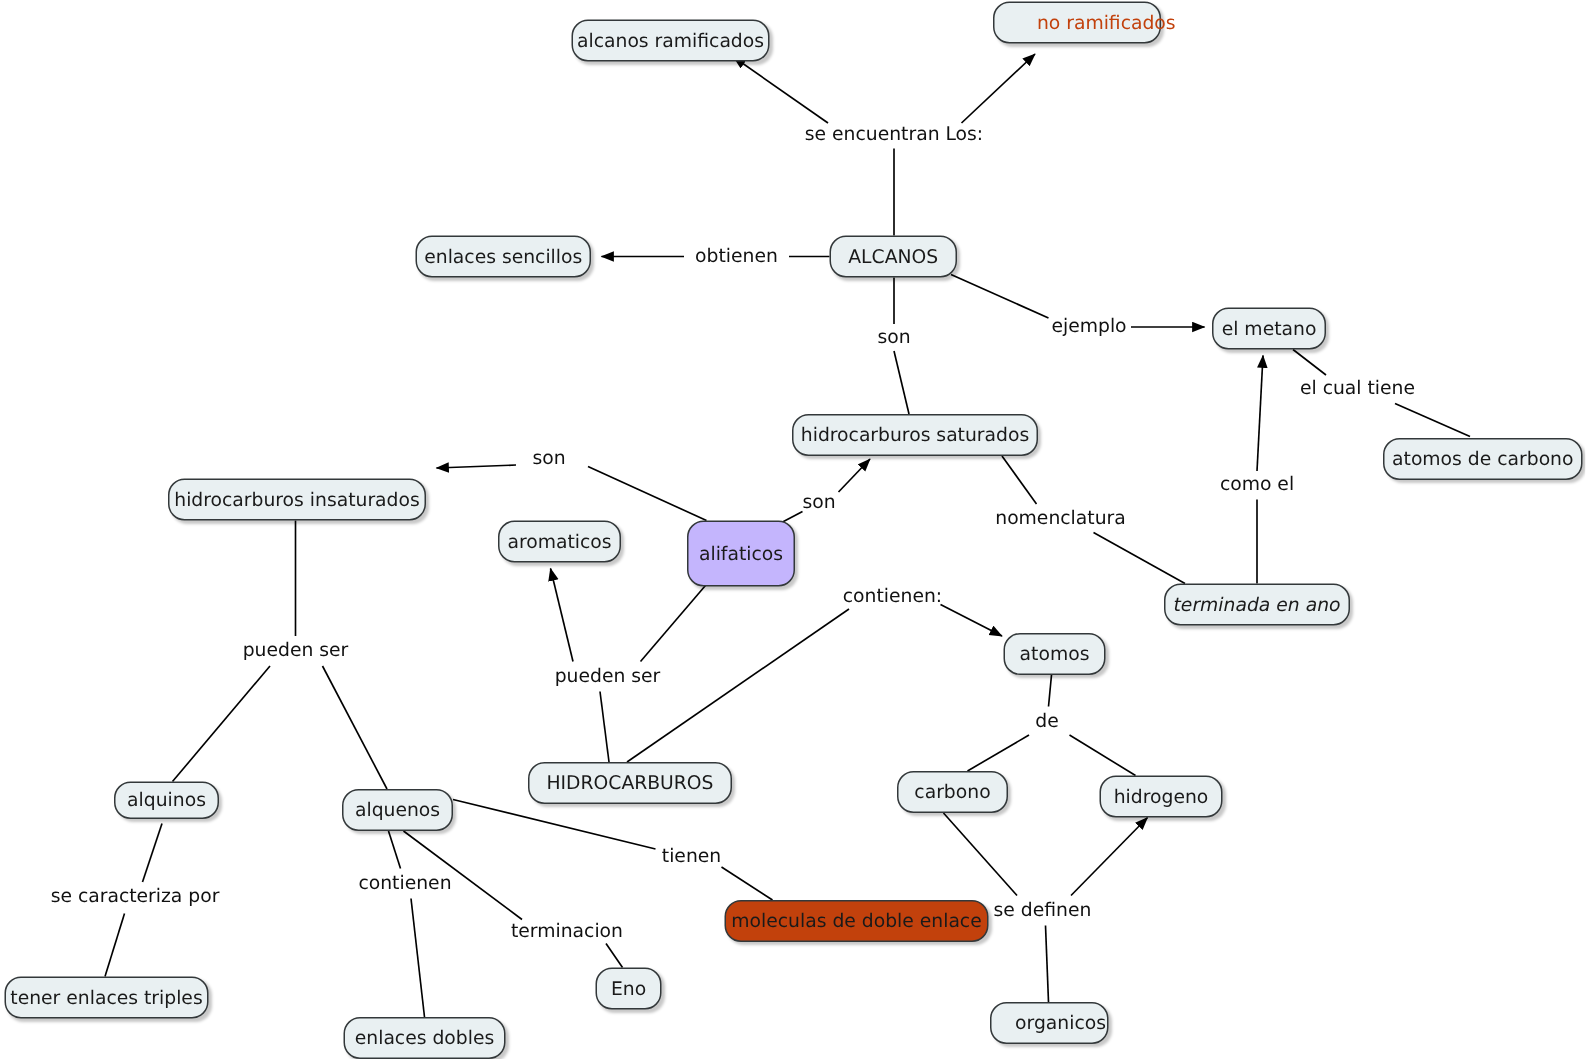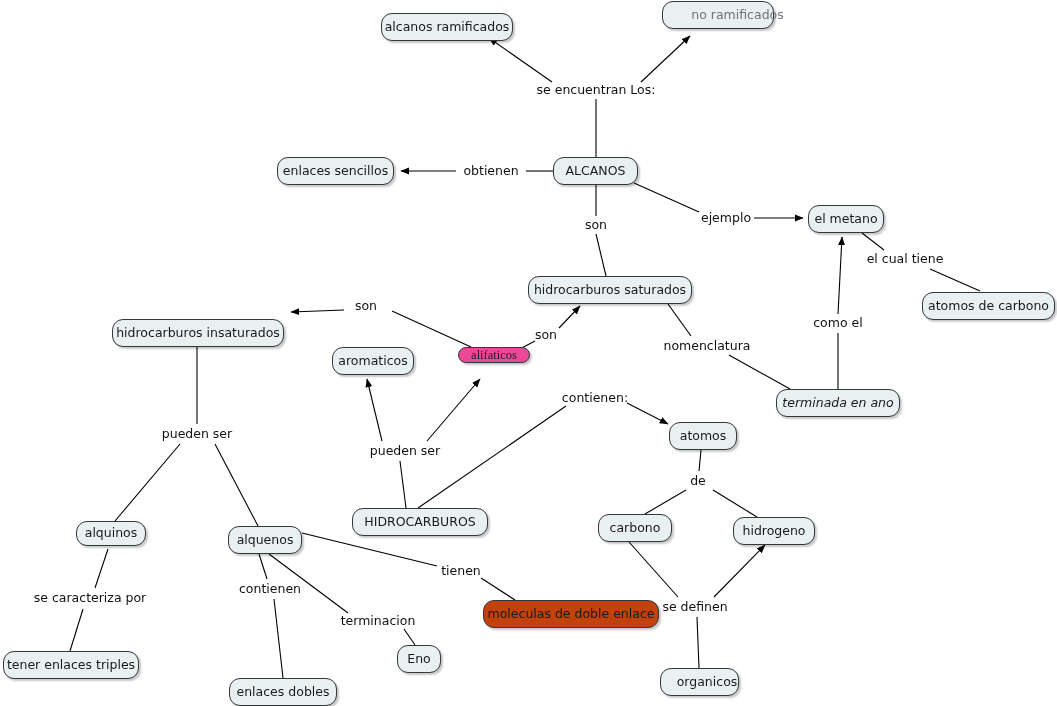--- a/index.html
+++ b/index.html
@@ -124,29 +124,29 @@
         <text x="698" y="481" class="edge-label" fill="#1a1a1a">de</text>
         <text x="695" y="607" class="edge-label" fill="#1a1a1a">se definen</text>
         <text x="90" y="598" class="edge-label" fill="#1a1a1a">se caracteriza por</text>
         <text x="270" y="589" class="edge-label" fill="#1a1a1a">contienen</text>
         <text x="378" y="621" class="edge-label" fill="#1a1a1a">terminacion</text>
         <text x="461" y="571" class="edge-label" fill="#1a1a1a">tienen</text>
       </g>
   </svg>
   <div id="nodes-layer">
       <div class="node" style="left: 381px; top: 13px; width: 132px; height: 28px; background: rgb(233, 240, 242); border-color: rgb(51, 56, 58); color: rgb(26, 26, 26);">alcanos ramificados</div>
-      <div class="node" style="left: 662px; top: 1px; width: 112px; height: 28px; background: rgb(233, 240, 242); border-color: rgb(51, 56, 58); color: #737373; padding-left: 48px;">no ramificados</div>
+      <div class="node" style="left: 662px; top: 1px; width: 112px; height: 28px; background: rgb(233, 240, 242); border-color: rgb(51, 56, 58); color: #c2410c; padding-left: 48px;">no ramificados</div>
       <div class="node" style="left: 277px; top: 157px; width: 117px; height: 28px; background: rgb(233, 240, 242); border-color: rgb(51, 56, 58); color: rgb(26, 26, 26);">enlaces sencillos</div>
       <div class="node" style="left: 553px; top: 157px; width: 85px; height: 28px; background: rgb(233, 240, 242); border-color: rgb(51, 56, 58); color: rgb(26, 26, 26);">ALCANOS</div>
       <div class="node" style="left: 808px; top: 205px; width: 76px; height: 28px; background: rgb(233, 240, 242); border-color: rgb(51, 56, 58); color: rgb(26, 26, 26);">el metano</div>
       <div class="node" style="left: 922px; top: 292px; width: 133px; height: 28px; background: rgb(233, 240, 242); border-color: rgb(51, 56, 58); color: rgb(26, 26, 26);">atomos de carbono</div>
       <div class="node" style="left: 528px; top: 276px; width: 164px; height: 28px; background: rgb(233, 240, 242); border-color: rgb(51, 56, 58); color: rgb(26, 26, 26);">hidrocarburos saturados</div>
       <div class="node" style="left: 112px; top: 319px; width: 172px; height: 28px; background: rgb(233, 240, 242); border-color: rgb(51, 56, 58); color: rgb(26, 26, 26);">hidrocarburos insaturados</div>
       <div class="node" style="left: 332px; top: 347px; width: 82px; height: 28px; background: rgb(233, 240, 242); border-color: rgb(51, 56, 58); color: rgb(26, 26, 26);">aromaticos</div>
-      <div class="node" style="left: 458px; top: 347px; width: 72px; height: 16px; background: #ec4899; border-color: rgb(51, 56, 58); color: rgb(26, 26, 26); font-family: Liberation Serif, serif;">alifaticos</div>
+      <div class="node" style="left: 458px; top: 347px; width: 72px; height: 44px; background: #c4b5fd; border-color: rgb(51, 56, 58); color: rgb(26, 26, 26);">alifaticos</div>
       <div class="node" style="left: 776px; top: 389px; width: 124px; height: 28px; background: rgb(233, 240, 242); border-color: rgb(51, 56, 58); color: rgb(26, 26, 26); font-style: italic;">terminada en ano</div>
       <div class="node" style="left: 669px; top: 422px; width: 68px; height: 28px; background: rgb(233, 240, 242); border-color: rgb(51, 56, 58); color: rgb(26, 26, 26);">atomos</div>
       <div class="node" style="left: 352px; top: 508px; width: 136px; height: 28px; background: rgb(233, 240, 242); border-color: rgb(51, 56, 58); color: rgb(26, 26, 26);">HIDROCARBUROS</div>
       <div class="node" style="left: 598px; top: 514px; width: 74px; height: 28px; background: rgb(233, 240, 242); border-color: rgb(51, 56, 58); color: rgb(26, 26, 26);">carbono</div>
       <div class="node" style="left: 733px; top: 517px; width: 82px; height: 28px; background: rgb(233, 240, 242); border-color: rgb(51, 56, 58); color: rgb(26, 26, 26);">hidrogeno</div>
       <div class="node" style="left: 76px; top: 521px; width: 70px; height: 25px; background: rgb(233, 240, 242); border-color: rgb(51, 56, 58); color: rgb(26, 26, 26);">alquinos</div>
       <div class="node" style="left: 228px; top: 526px; width: 74px; height: 28px; background: rgb(233, 240, 242); border-color: rgb(51, 56, 58); color: rgb(26, 26, 26);">alquenos</div>
       <div class="node" style="left: 445px; top: 600px; width: 176px; height: 28px; background: #c2410c; border-color: rgb(51, 56, 58); color: rgb(26, 26, 26); margin-left: 38px;">moleculas de doble enlace</div>
       <div class="node" style="left: 397px; top: 645px; width: 44px; height: 28px; background: rgb(233, 240, 242); border-color: rgb(51, 56, 58); color: rgb(26, 26, 26);">Eno</div>
       <div class="node" style="left: 229px; top: 678px; width: 108px; height: 28px; background: rgb(233, 240, 242); border-color: rgb(51, 56, 58); color: rgb(26, 26, 26);">enlaces dobles</div>

